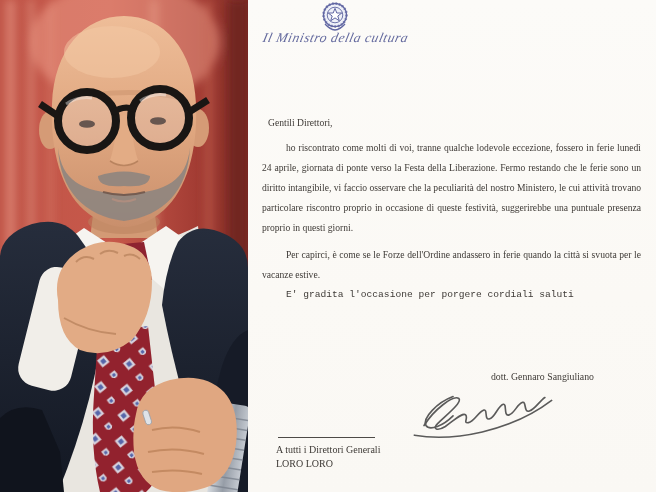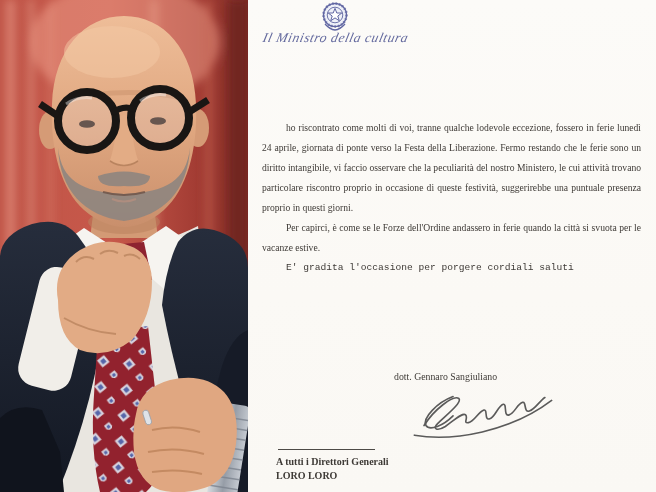--- a/index.html
+++ b/index.html
@@ -7,25 +7,25 @@
   .stage{width:656px;height:492px;display:flex;overflow:hidden;}
   .photo-pane{width:248px;height:492px;flex:none;position:relative;overflow:hidden;}
   .photo-pane svg{display:block;}
   .letter-pane{width:408px;height:492px;flex:none;position:relative;background:linear-gradient(180deg,#fcfbf8 0%,#fbf9f5 60%,#faf8f4 100%);}
   .emblem{position:absolute;top:2px;left:73px;width:28px;height:30px;}
   .script-title{position:absolute;top:30px;left:15px;font-style:italic;font-size:13.5px;color:#646a9e;letter-spacing:0.6px;display:inline-block;transform:skewX(-13deg);white-space:nowrap;}
   .letter-body{position:absolute;left:14px;right:15px;top:113px;font-size:9.6px;line-height:20px;color:#3e3a36;text-align:justify;}
   .salutation{margin:0;text-indent:6px;text-align:left;}
   .para{margin:0;text-indent:24px;}
   .para.p1{margin-top:5px;}
-  .para.p2{margin-top:0;}
+  .para.p2{margin-top:7px;}
   .para.p4{text-align:left;font-family:Liberation Mono, monospace;}
-  .sign-block{position:absolute;top:371px;left:146px;width:200px;text-align:left;font-size:9.8px;color:#3e3a36;font-family:Liberation Serif, serif;}
+  .sign-block{position:absolute;top:371px;left:146px;width:200px;text-align:right;font-size:9.8px;color:#3e3a36;font-family:Liberation Serif, serif;}
   .signature-svg{position:absolute;top:383px;left:162px;width:146px;height:58px;}
-  .footer{position:absolute;left:28px;top:449px;font-size:10px;line-height:14px;color:#3e3a36;font-weight:bold;}
+  .footer{position:absolute;left:28px;top:437px;font-size:10px;line-height:14px;color:#3e3a36;}
   .footer-rule{width:97px;height:0;border-top:1px solid #4d4a46;margin:0 0 5px 2px;}
   .footer div{white-space:nowrap;}
 </style>
 </head>
 <body>
 
 <div class="stage">
 
   <div class="photo-pane">
     <svg width="248" height="492" viewBox="0 0 248 492">
@@ -177,20 +177,21 @@
       <circle cx="14" cy="13" r="11.5" fill="#eef0f8" stroke="#6066a2" stroke-width="1.4"></circle>
       <circle cx="14" cy="13" r="11.5" fill="none" stroke="#6066a2" stroke-width="2.6" stroke-dasharray="1.5 1.9" opacity="0.75"></circle>
       <circle cx="14" cy="13" r="7.8" fill="none" stroke="#6066a2" stroke-width="0.9"></circle>
       <path d="M14,6.4 L15.8,11 L20.8,11 L16.8,14 L18.3,18.8 L14,15.9 L9.7,18.8 L11.2,14 L7.2,11 L12.2,11 Z" fill="#ffffff" stroke="#6066a2" stroke-width="1"></path>
       <path d="M4,22 Q9,27.5 14,28 Q19,27.5 24,22" fill="none" stroke="#6066a2" stroke-width="1.3"></path>
     </svg>
 
     <div class="script-title">Il Ministro della cultura</div>
 
     <div class="letter-body">
+      <p class="salutation">Gentili Direttori,</p>
       <p class="para p1">ho riscontrato come molti di voi, tranne qualche lodevole eccezione, fossero in ferie lunedì 24 aprile, giornata di ponte verso la Festa della Liberazione. Fermo restando che le ferie sono un diritto intangibile, vi faccio osservare che la peculiarità del nostro Ministero, le cui attività trovano particolare riscontro proprio in occasione di queste festività, suggerirebbe una puntuale presenza proprio in questi giorni.</p>
       <p class="para p2">Per capirci, è come se le Forze dell'Ordine andassero in ferie quando la città si svuota per le vacanze estive.</p>
       <p class="para p4">E' gradita l'occasione per porgere cordiali saluti</p>
     </div>
 
     <div class="sign-block">dott. Gennaro Sangiuliano</div>
 
     <svg class="signature-svg" viewBox="0 0 150 60">
       <g fill="none" stroke="#4a4a4a" stroke-width="1.7" stroke-linecap="round" opacity="0.9">
         <path d="M44,14 C28,20 12,36 16,44 C20,50 34,44 44,34"></path>

